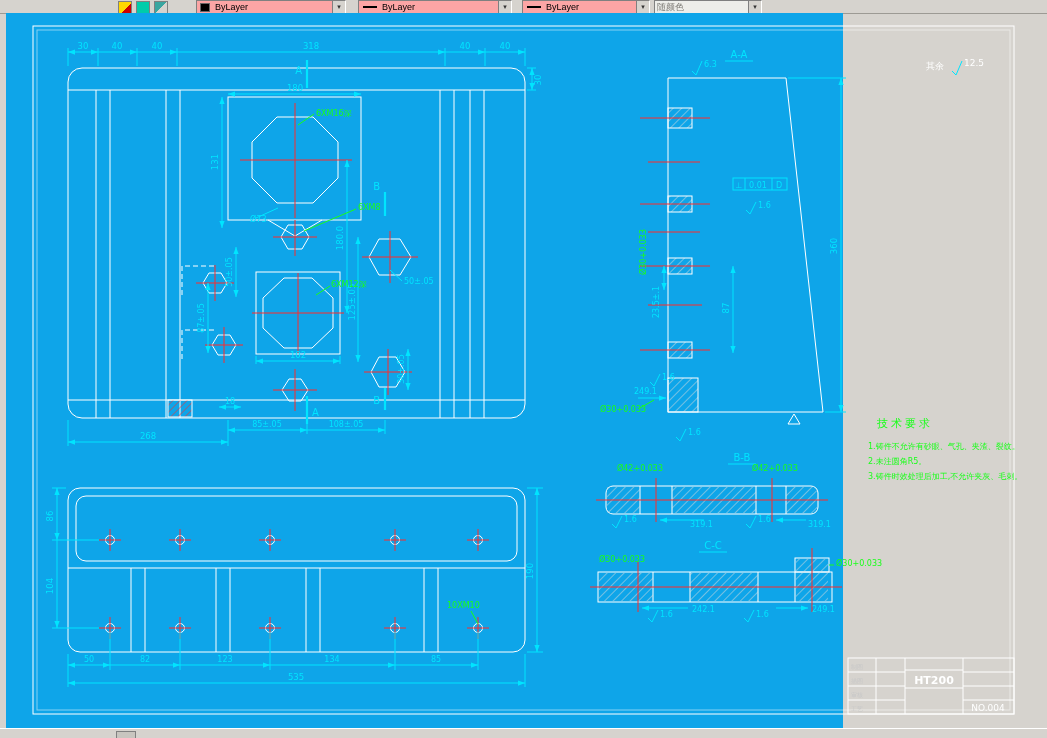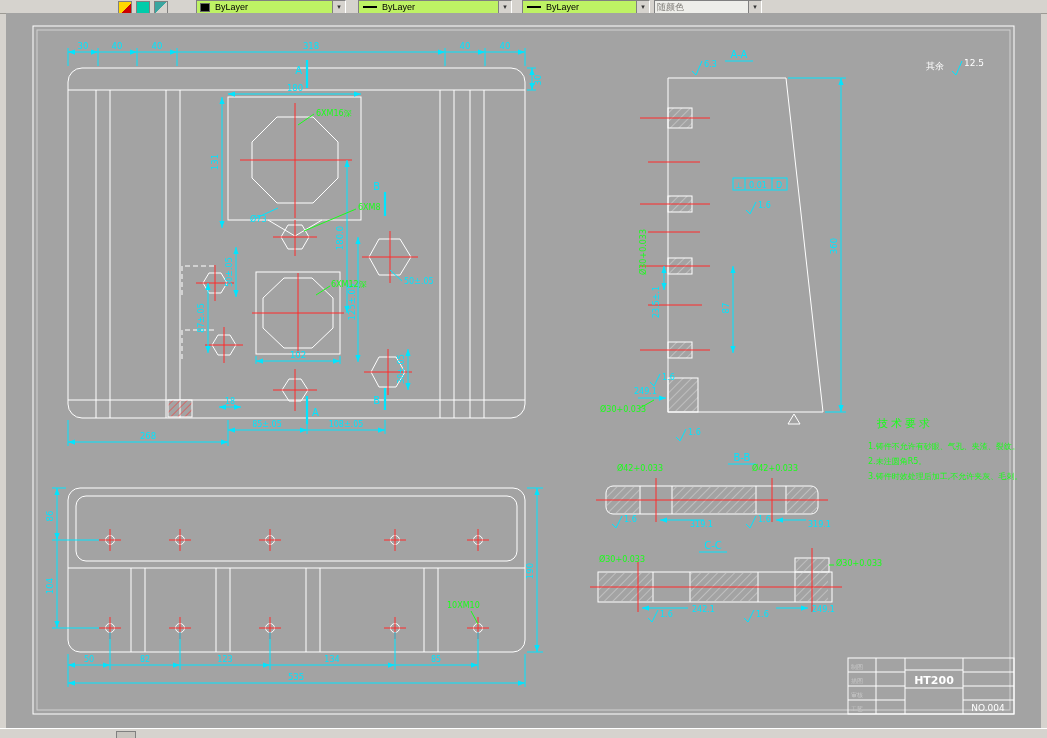--- a/index.html
+++ b/index.html
@@ -6,33 +6,33 @@
   .screen{position:relative;width:1047px;height:738px;background:#d6d3ce;overflow:hidden;
           font-family:"Liberation Sans",sans-serif;}
   
   .toolbar{position:absolute;left:0;top:0;width:1047px;height:13px;background:#d6d3ce;
            border-bottom:1px solid #9c9a94;}
   .tbi{position:absolute;top:1px;width:12px;height:11px;border:1px solid #808080;
        background:#d6d3ce;display:inline-block;}
   .i1{left:118px;background:linear-gradient(135deg,#ffd800 60%,#c00 60%);}
   .i2{left:136px;background:linear-gradient(180deg,#00c an 0,#0cc 100%);background:#0ca;}
   .i3{left:154px;background:linear-gradient(135deg,#3aa6a0 50%,#d6d3ce 50%);}
-  .combo{position:absolute;top:0;height:13px;background:#bef264;border:1px solid;
+  .combo{position:absolute;top:0;height:13px;background:#fca5a5;border:1px solid;
          border-color:#808080 #fff #fff #808080;font-size:9px;line-height:12px;
          color:#000;white-space:nowrap;overflow:hidden;}
   .combo .swatch{display:inline-block;width:8px;height:7px;background:#000;border:1px solid #666;
                  margin:2px 3px 0 3px;vertical-align:top;}
   .combo .ltico{display:inline-block;width:14px;height:2px;background:#000;margin:5px 3px 0 4px;vertical-align:top;}
   .combo .combo-text{display:inline-block;vertical-align:top;padding-left:2px;}
   .combo .combo-arrow{position:absolute;right:0;top:0;width:12px;height:12px;background:#d6d3ce;
         border-left:1px solid #808080;font-size:7px;text-align:center;line-height:11px;color:#333;}
   .combo.disabled{color:#7d7b76;background:#eeeeea;}
   .c1{left:196px;width:148px;} .c2{left:358px;width:152px;} .c3{left:522px;width:126px;} .c4{left:654px;width:106px;text-decoration:underline;}
   
-  .canvas{position:absolute;left:6px;top:13px;width:1035px;height:715px;background:#a3a3a3;}
+  .canvas{position:absolute;left:6px;top:13px;width:837px;height:715px;background:#0ea5e9;}
   .statusbar{position:absolute;left:0;top:728px;width:1047px;height:10px;background:#d6d3ce;
              border-top:1px solid #fff;}
   .sb-box{position:absolute;left:116px;top:2px;width:18px;height:6px;background:#c8c5bf;
           border:1px solid #808080;}
   
   .w{stroke:#ffffff;fill:none;stroke-width:1;}
   .hwf{fill:url(#hw);stroke:#fff;stroke-width:1;}
   .hwn{fill:url(#hw);stroke:none;}
   .hrf{fill:url(#hr);stroke:#fff;stroke-width:1;}
   .r{stroke:#ff2a2a;fill:none;stroke-width:1;}

